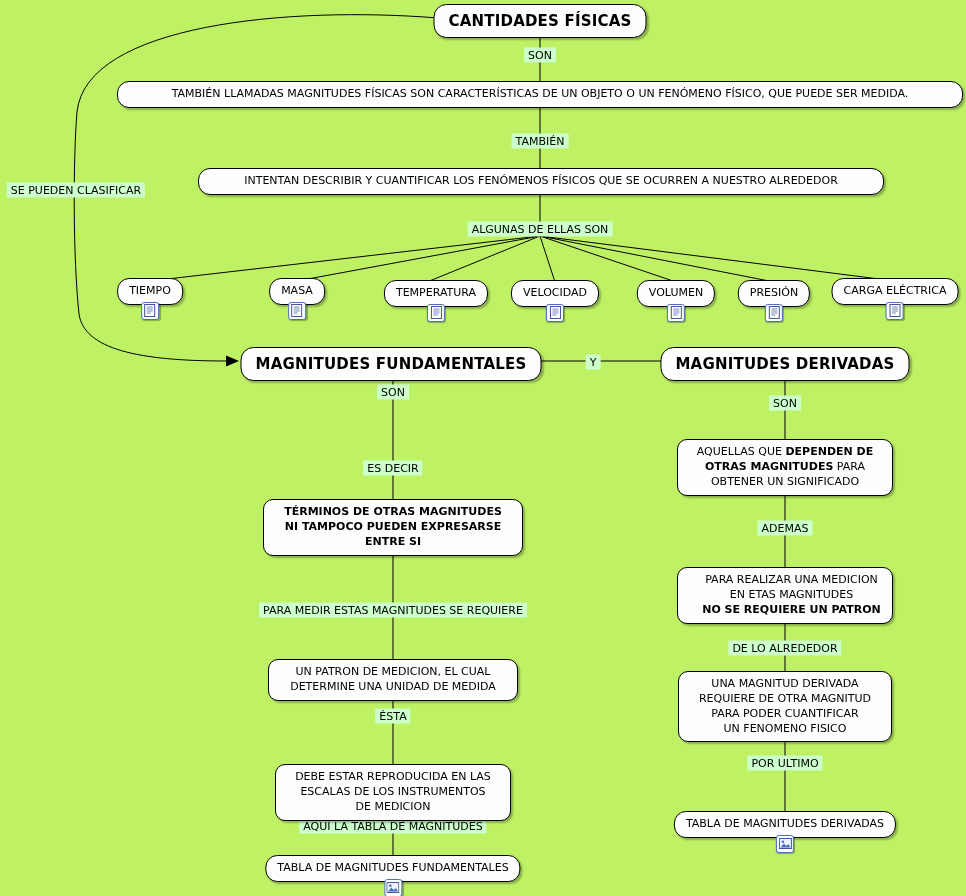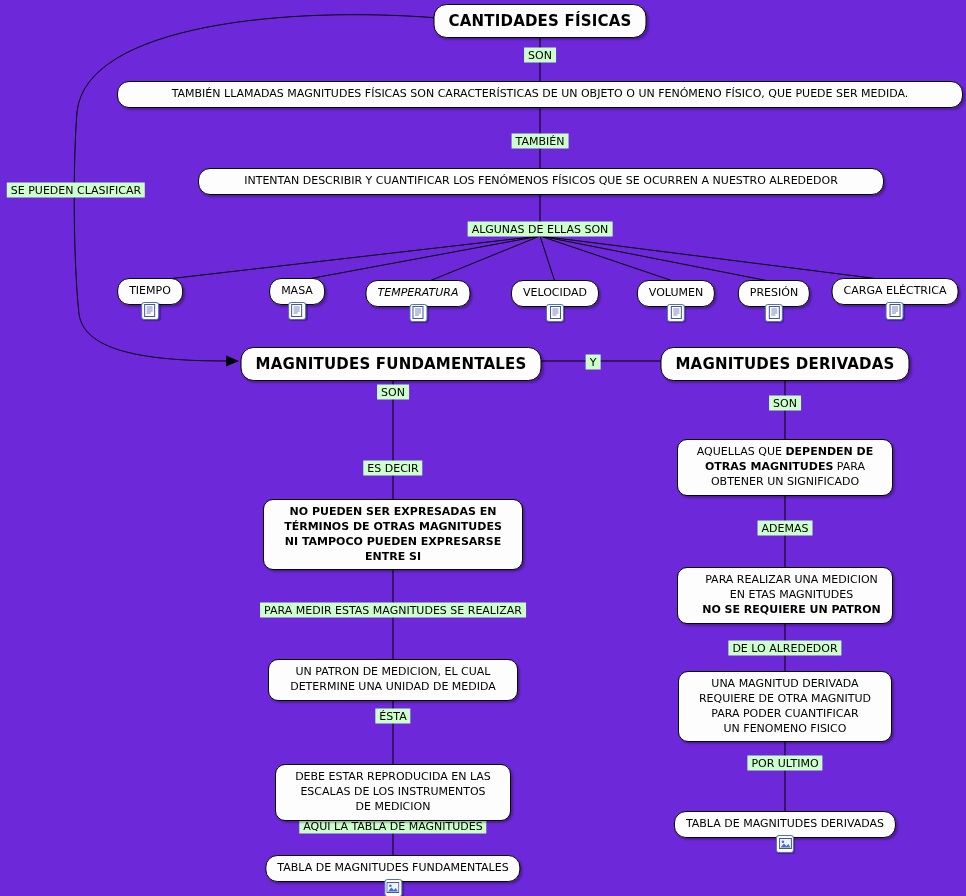--- a/index.html
+++ b/index.html
@@ -1,21 +1,21 @@
 <!DOCTYPE html>
 <html><head>
 <meta charset="utf-8">
 <style>
   * { margin:0; padding:0; box-sizing:border-box; }
   html,body { background:#ffffff; }
   body { font-family:"DejaVu Sans","Liberation Sans",sans-serif; color:#000; }
 
   #canvas{
     position:relative; width:966px; height:896px;
-    background:#6d28d9; overflow:hidden;
+    background:#bef264; overflow:hidden;
   }
   #wires{ position:absolute; left:0; top:0; z-index:1; }
   .wire{ stroke:#000; stroke-width:1; fill:none; }
 
   .node{
     position:absolute; transform:translateX(-50%);
     background:#fdfdfd; border:1px solid #000; border-radius:10px;
     padding:5px 11px; font-size:11px; line-height:1.35; text-align:center;
     z-index:3; box-shadow:2px 2px 2px rgba(0,0,0,0.28); white-space:normal;
   }
@@ -106,21 +106,21 @@
     <span class="res-icon">
         <svg width="13" height="13" viewBox="0 0 13 13">
           <rect x="1.5" y="0.5" width="10" height="12" fill="#ffffff" stroke="#445599"></rect>
           <line x1="3.5" y1="3" x2="9.5" y2="3" stroke="#7788bb"></line>
           <line x1="3.5" y1="5" x2="9.5" y2="5" stroke="#7788bb"></line>
           <line x1="3.5" y1="7" x2="9.5" y2="7" stroke="#7788bb"></line>
           <line x1="3.5" y1="9" x2="7.5" y2="9" stroke="#7788bb"></line>
         </svg>
       </span>
   </div>
-  <div class="qty" style="left:418px; top:280px;font-style:italic;">
+  <div class="qty" style="left:436px; top:280px;">
     <div class="node nowrap"><span>TEMPERATURA</span></div>
     <span class="res-icon">
         <svg width="13" height="13" viewBox="0 0 13 13">
           <rect x="1.5" y="0.5" width="10" height="12" fill="#ffffff" stroke="#445599"></rect>
           <line x1="3.5" y1="3" x2="9.5" y2="3" stroke="#7788bb"></line>
           <line x1="3.5" y1="5" x2="9.5" y2="5" stroke="#7788bb"></line>
           <line x1="3.5" y1="7" x2="9.5" y2="7" stroke="#7788bb"></line>
           <line x1="3.5" y1="9" x2="7.5" y2="9" stroke="#7788bb"></line>
         </svg>
       </span>
@@ -177,26 +177,25 @@
   <div class="node title" style="left:391px; top:347px;">
     <span>MAGNITUDES FUNDAMENTALES</span>
   </div>
   <div class="node title" style="left:785px; top:347px;">
     <span>MAGNITUDES DERIVADAS</span>
   </div>
 
   <div class="label" style="left:393px; top:392px;">SON</div>
   <div class="label" style="left:393px; top:468px;">ES DECIR</div>
   <div class="node bold-text" style="left:393px; top:499px; width:260px;">
-    <div>NO PUEDEN SER EXPRESADAS EN</div>
     <div>TÉRMINOS DE OTRAS MAGNITUDES</div>
     <div>NI TAMPOCO PUEDEN EXPRESARSE</div>
     <div>ENTRE SI</div>
   </div>
-  <div class="label" style="left:393px; top:610px;">PARA MEDIR ESTAS MAGNITUDES SE REALIZAR</div>
+  <div class="label" style="left:393px; top:610px;">PARA MEDIR ESTAS MAGNITUDES SE REQUIERE</div>
   <div class="node" style="left:393px; top:659px; width:250px;">
     <div>UN PATRON DE MEDICION, EL CUAL</div>
     <div>DETERMINE UNA UNIDAD DE MEDIDA</div>
   </div>
   <div class="label" style="left:393px; top:716px;">ÉSTA</div>
   <div class="node" style="left:393px; top:740px; width:236px;margin-top:24px;">
     <div>DEBE ESTAR REPRODUCIDA EN LAS</div>
     <div>ESCALAS DE LOS INSTRUMENTOS</div>
     <div>DE MEDICION</div>
   </div>

